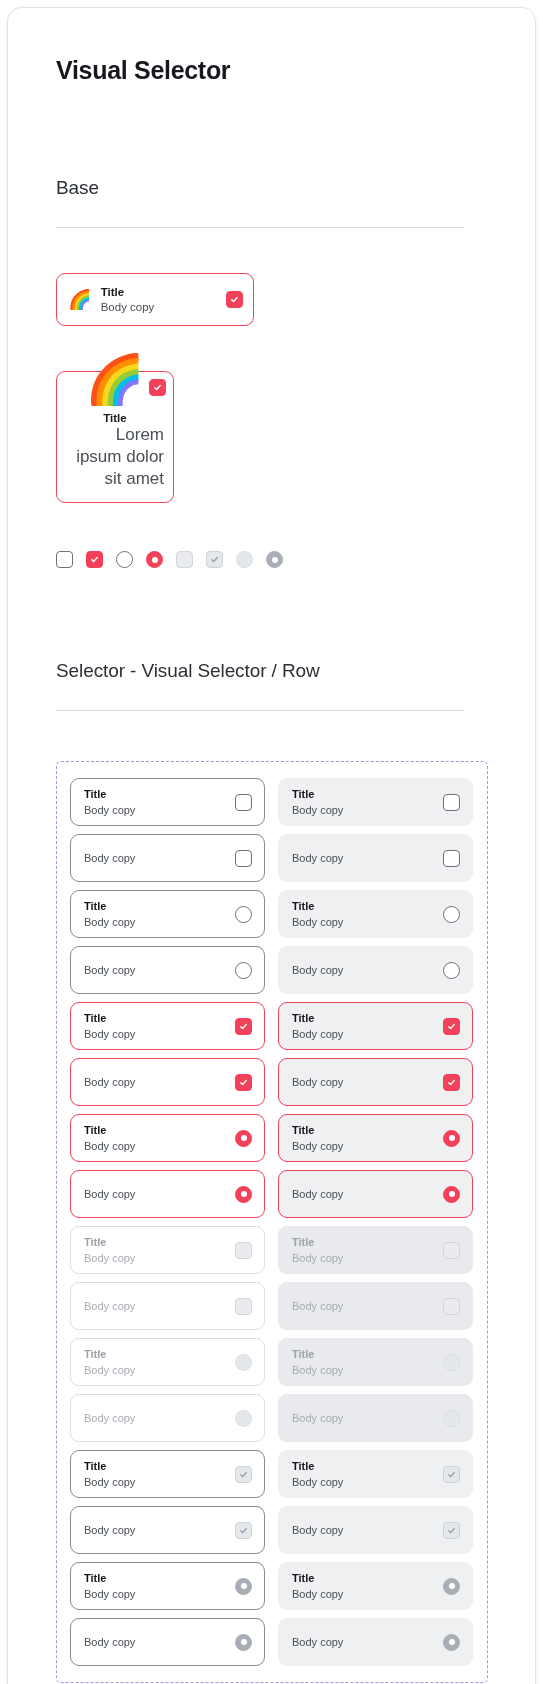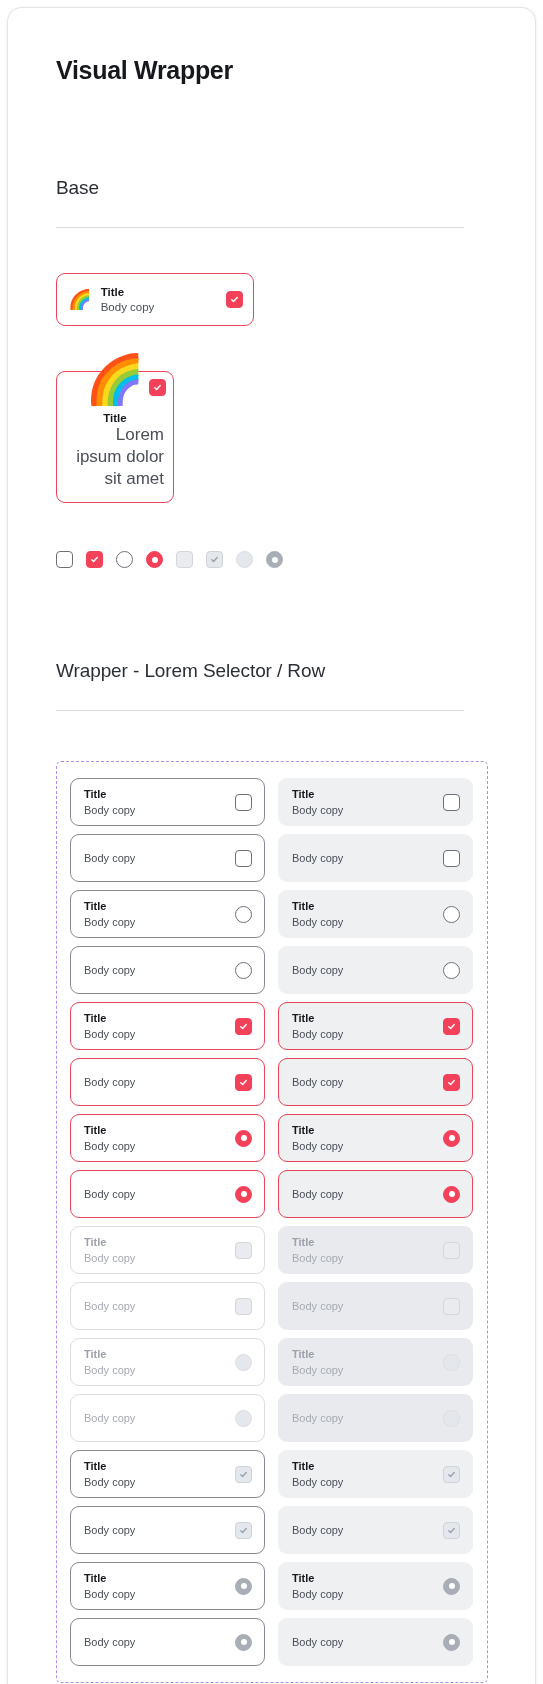--- a/index.html
+++ b/index.html
@@ -157,21 +157,21 @@
   .sf-grey.state-disabled  { background: #e8eaee; border: 1.3px solid transparent; }
 
   .state-disabled .rt { color: #9da1aa; }
   .state-disabled .rb { color: #a7abb3; }
 </style>
 </head>
 <body>
 
 <div class="page">
 
-  <h1 class="page-title">Visual Wrapper</h1>
+  <h1 class="page-title">Visual Selector</h1>
 
   <h2 class="section-head">Base</h2>
   <div class="section-rule"></div>
 
   <div class="base-row-card">
     <span class="rainbow-sm">🌈</span>
     <span class="base-row-text">
       <span class="t-title">Title</span>
       <span class="t-body">Body copy</span>
     </span>
@@ -205,21 +205,21 @@
       <span class="cbox dis"></span>
       <span class="cbox dis-checked">
         <svg class="tick" viewBox="0 0 12 12">
           <path d="M2.4 6.2 L4.8 8.6 L9.6 3.4" fill="none" stroke="#9da1aa" stroke-width="1.9" stroke-linecap="round" stroke-linejoin="round"></path>
         </svg>
       </span>
       <span class="cradio dis"></span>
       <span class="cradio dis-checked"></span>
     </div>
 
-  <h2 class="section-head">Wrapper - Lorem Selector / Row</h2>
+  <h2 class="section-head">Selector - Visual Selector / Row</h2>
   <div class="section-rule"></div>
 
   <div class="wrapper">
     <div class="wrap-grid" id="wrap-grid">
         <div class="sel-row sf-light state-default">
           <span class="txt">
             <span class="rt">Title</span>
             <span class="rb">Body copy</span>
           </span>
           <span class="cbox"></span>

